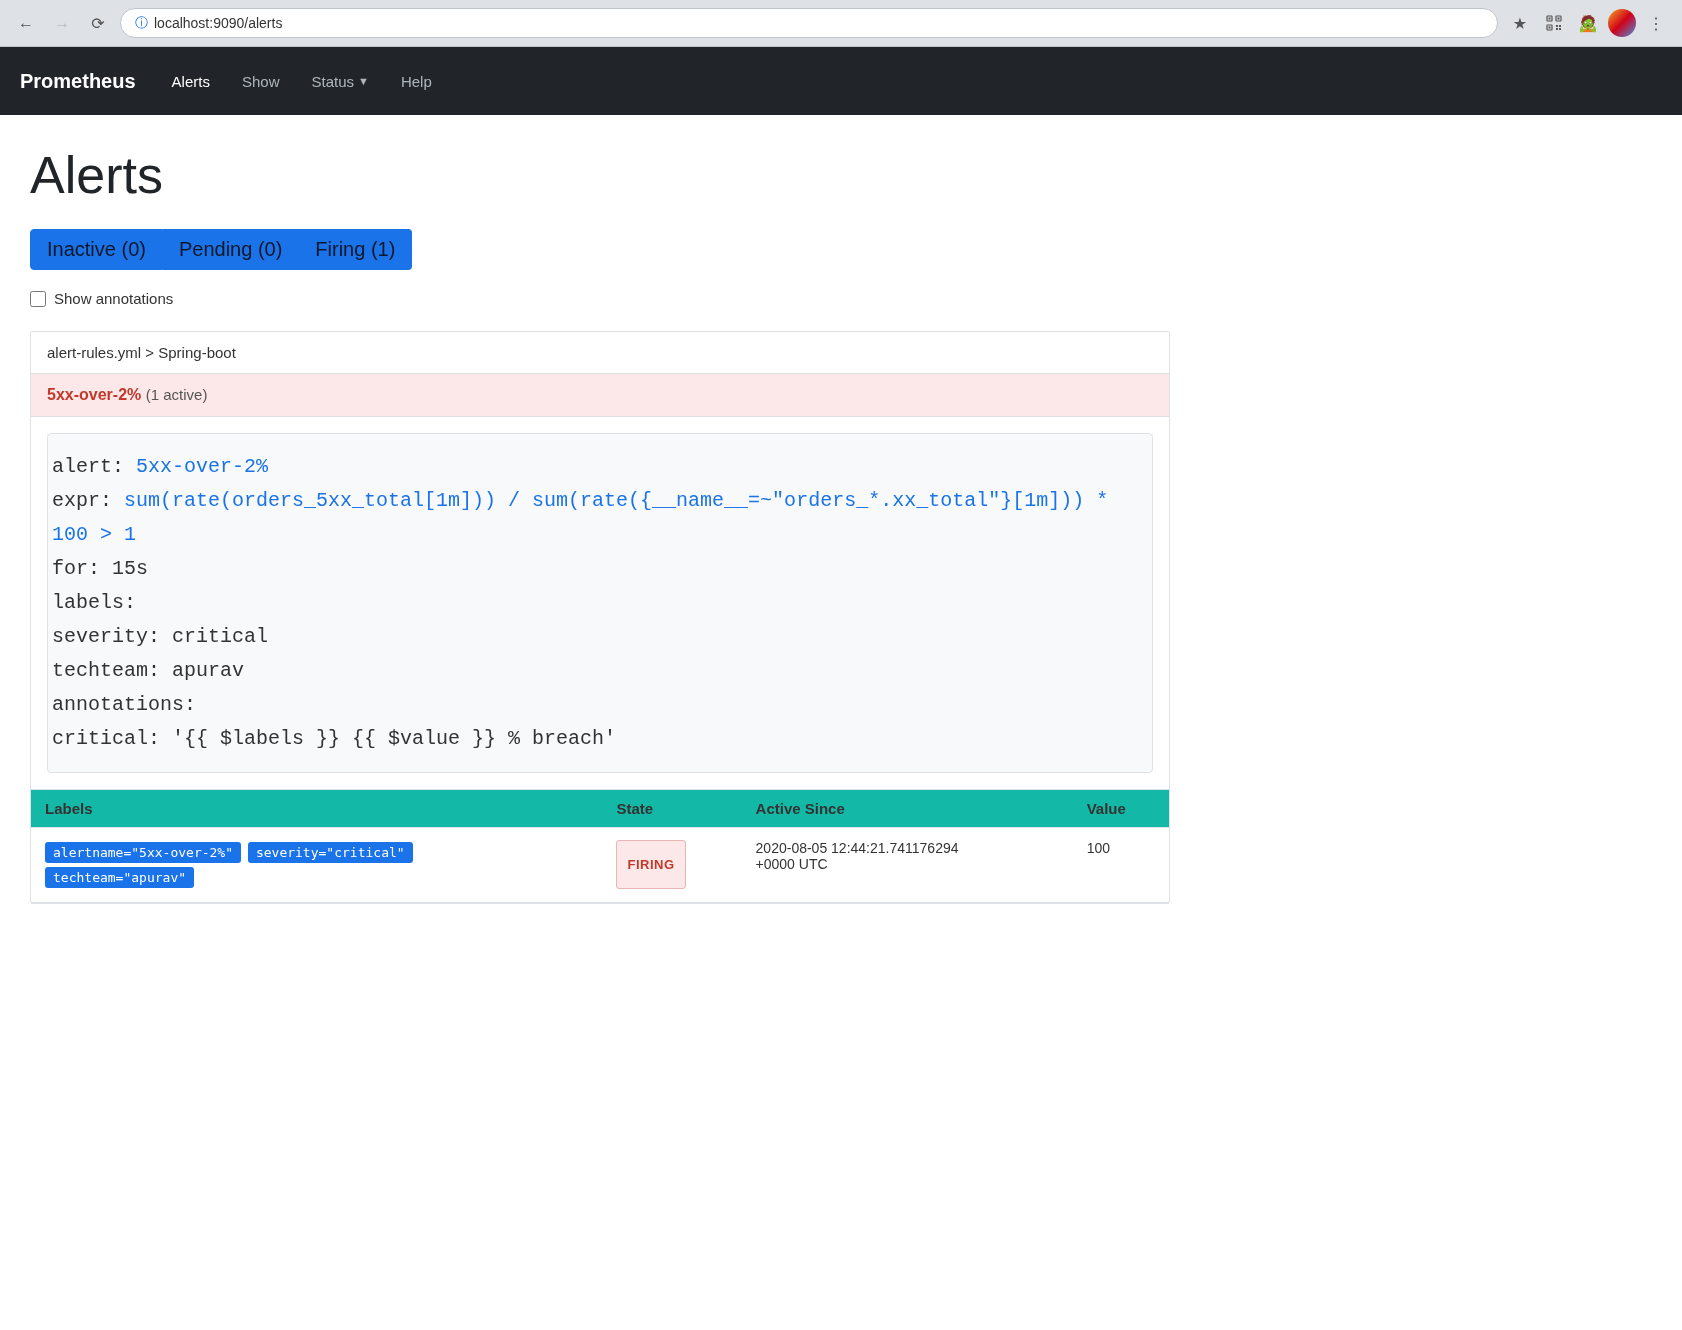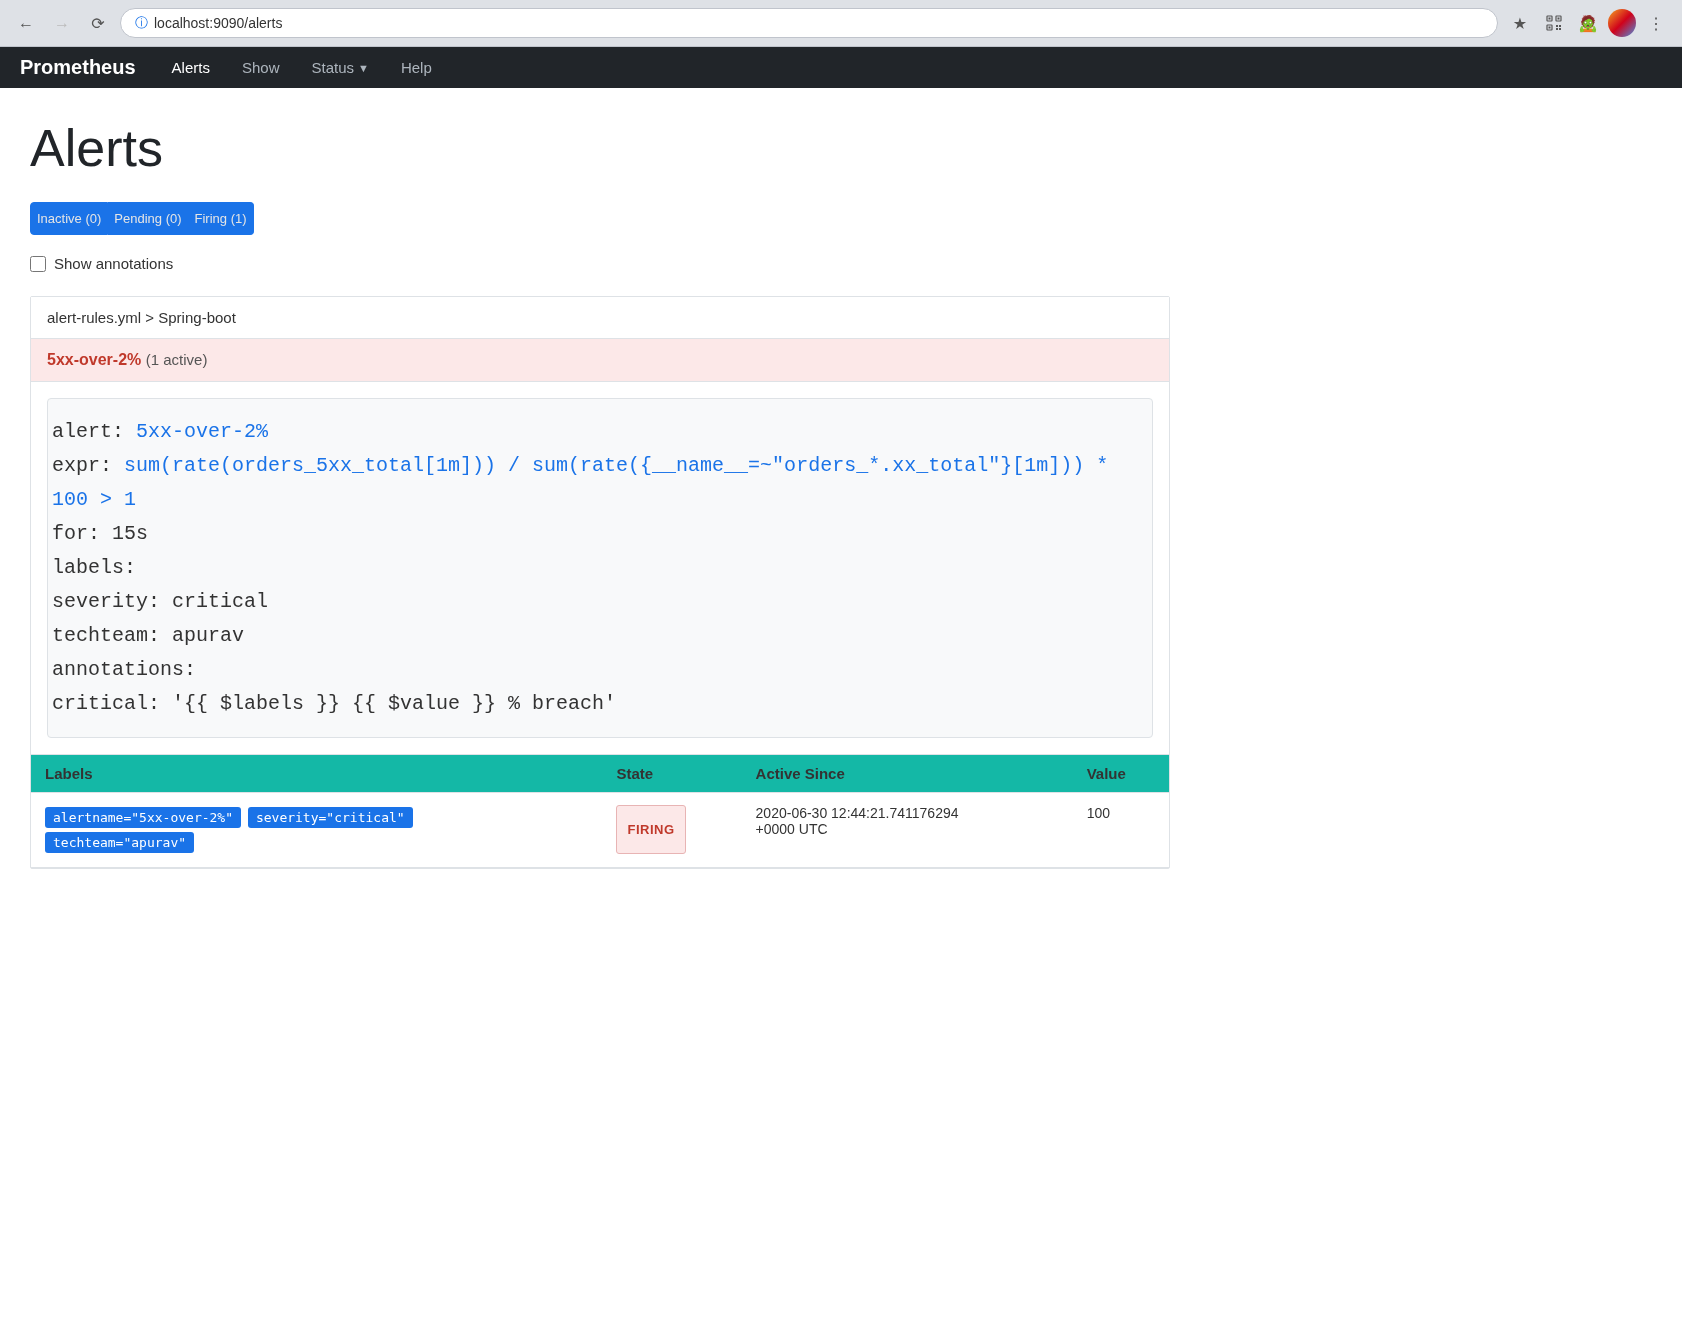--- a/index.html
+++ b/index.html
@@ -53,21 +53,21 @@
       overflow: hidden;
     }
 
     
     .prom-nav {
       background: #212529;
       padding: 0 20px;
       display: flex;
       align-items: center;
       gap: 0;
-      height: 41px;
+      height: 68px;
     }
     .prom-brand {
       color: #fff;
       font-size: 20px;
       font-weight: 600;
       margin-right: 20px;
       text-decoration: none;
     }
     .prom-nav-links {
       display: flex;
@@ -99,26 +99,26 @@
       color: #212529;
       margin-bottom: 24px;
     }
 
     
     .filter-bar {
       display: flex;
       margin-bottom: 20px;
     }
     .filter-btn {
-      padding: 8px 6px;
+      padding: 8px 16px;
       border: 1px solid #1a73e8;
       background: #1a73e8;
-      color: #e5e5e5;
+      color: #0f172a;
       cursor: pointer;
-      font-size: 13px;
+      font-size: 20px;
       font-weight: 400;
     }
     .filter-btn:first-child { border-radius: 4px 0 0 4px; }
     .filter-btn:last-child { border-radius: 0 4px 4px 0; }
     .filter-btn:not(:first-child) { border-left: none; }
 
     
     .annotations-row {
       display: flex;
       align-items: center;
@@ -335,21 +335,21 @@
           <td>
             <span class="label-badge">alertname="5xx-over-2%"</span>
             <span class="label-badge">severity="critical"</span>
             <br>
             <span class="label-badge">techteam="apurav"</span>
           </td>
           <td>
             <span class="firing-badge">FIRING</span>
           </td>
           <td>
-            <div>2020-06-30 12:44:21.741176294</div>
+            <div>2020-08-05 12:44:21.741176294</div>
             <div>+0000 UTC</div>
           </td>
           <td>100</td>
         </tr>
       </tbody>
     </table>
 
   </div>
 
 </div>

